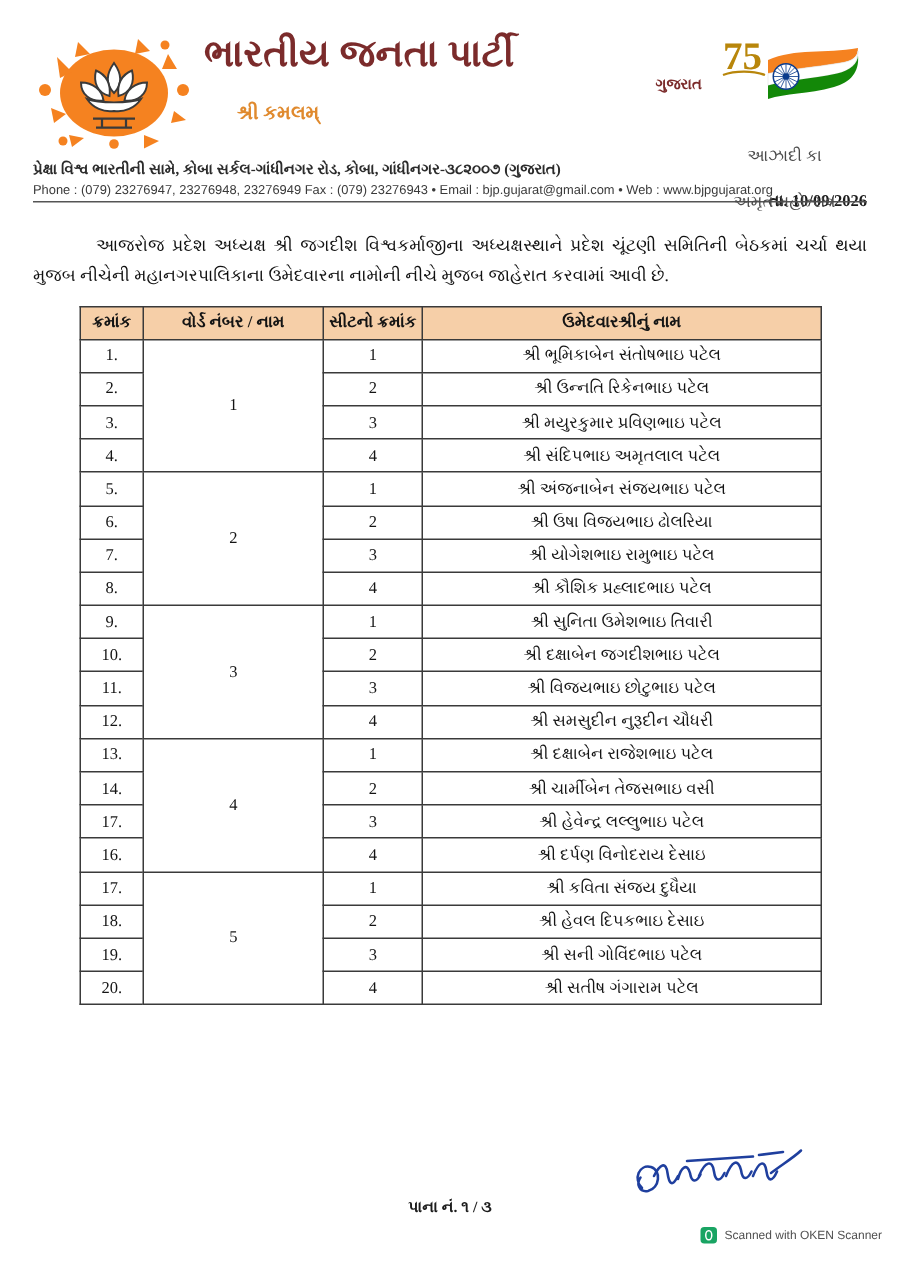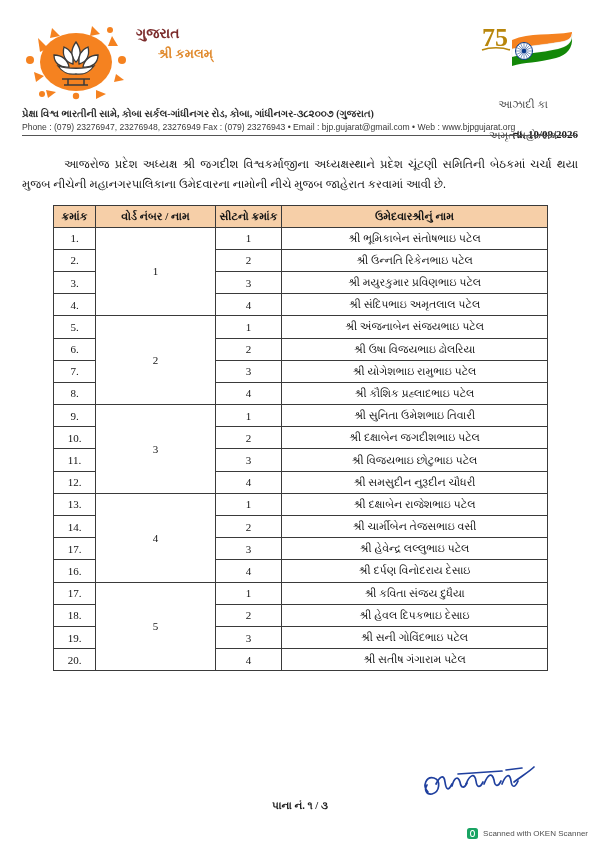--- a/index.html
+++ b/index.html
@@ -47,25 +47,26 @@
   .party-name {
     font-family: "Liberation Serif", "DejaVu Serif", serif;
     font-size: 25px;
     font-weight: bold;
     color: #7b2b2b;
     line-height: 1.05;
     letter-spacing: .2px;
   }
   .party-state {
     font-family: Liberation Sans, sans-serif;
-    font-size: 14px;
+    font-size: 10px;
     font-weight: bold;
     color: #7b2b2b;
     line-height: 1.2;
     margin-top: 1px;
+    text-align: right;
   }
   .party-kamalam {
     font-family: "Liberation Serif", "DejaVu Serif", serif;
     font-size: 13px;
     font-weight: bold;
     color: #e08a2e;
     margin-top: 4px;
     padding-left: 22px;
   }
   .amrit-logo {
@@ -206,21 +207,21 @@
     top: 800px;
     text-align: center;
     font-family: "Liberation Serif", "DejaVu Serif", serif;
     font-size: 10.5px;
     font-weight: bold;
     color: #1c1c1c;
   }
   .scan-mark {
     position: absolute;
     right: 12px;
-    bottom: 10px;
+    bottom: 20px;
     display: flex;
     align-items: center;
     gap: 5px;
     font-size: 8px;
     color: #4f4f4f;
   }
   .scan-dot {
     width: 11px; height: 11px;
     border-radius: 2.5px;
     background: #19a463;
@@ -274,20 +275,21 @@
           <g stroke="#3a3a3a" stroke-width="1.5" fill="none">
             <line x1="40" y1="57" x2="68" y2="57"></line>
             <line x1="46" y1="57" x2="46" y2="63"></line>
             <line x1="62" y1="57" x2="62" y2="63"></line>
             <line x1="42" y1="63" x2="66" y2="63"></line>
           </g>
         </svg>
       </div>
 
       <div class="party-block">
+        <div class="party-name">ભારતીય જનતા પાર્ટી</div>
         <div class="party-state">ગુજરાત</div>
         <div class="party-kamalam">શ્રી કમલમ્</div>
       </div>
 
       <div class="amrit-logo">
         <svg viewBox="0 0 110 60">
           <text x="14" y="26" font-family="Liberation Serif, serif" font-size="26" font-weight="bold" fill="#b8860b">7</text>
           <text x="27" y="26" font-family="Liberation Serif, serif" font-size="26" font-weight="bold" fill="#b8860b">5</text>
           <path d="M14 30 C22 27 34 27 42 30" stroke="#b8860b" stroke-width="1.6" fill="none"></path>
           <path d="M44 20 C62 12 82 16 104 12 C104 18 100 21 92 22 C74 25 60 26 44 29 Z" fill="#f58220"></path>

